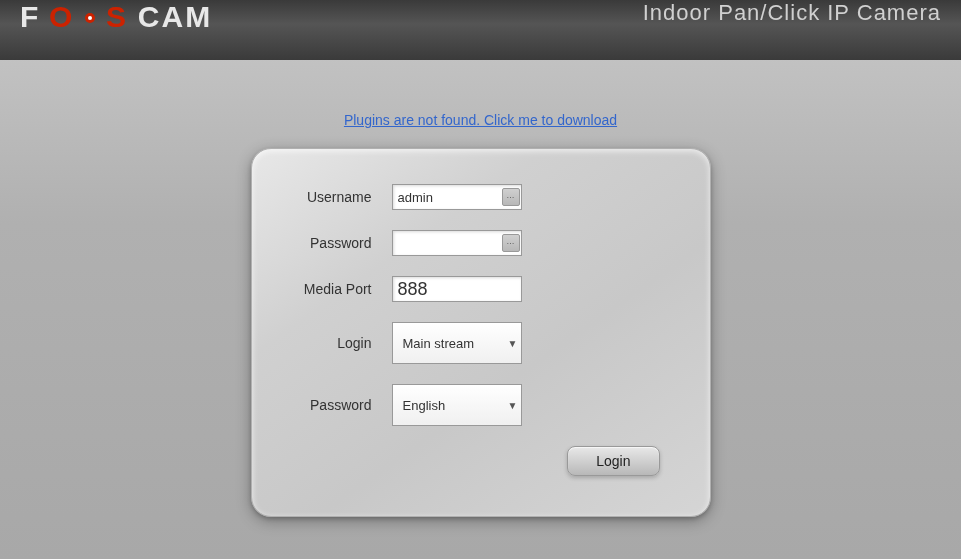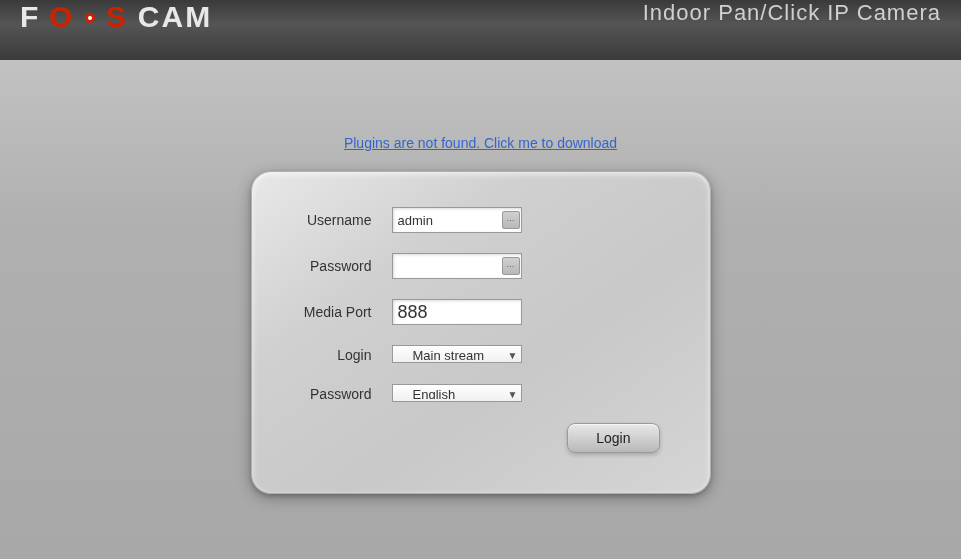--- a/index.html
+++ b/index.html
@@ -130,24 +130,24 @@
       background: #fff;
       padding: 2px 5px;
       font-size: 18px;
       color: #333;
       outline: none;
       box-shadow: inset 1px 1px 3px rgba(0,0,0,0.15);
     }
 
     .form-select {
       width: 130px;
-      height: 18px;
+      height: 42px;
       border: 1px solid #999;
       background: linear-gradient(180deg, #fff, #f0f0f0);
-      padding: 2px 20px;
+      padding: 2px 10px;
       font-size: 13px;
       color: #333;
       outline: none;
       cursor: pointer;
       appearance: none;
       -webkit-appearance: none;
       padding-right: 20px;
     }
 
     .select-wrapper {

